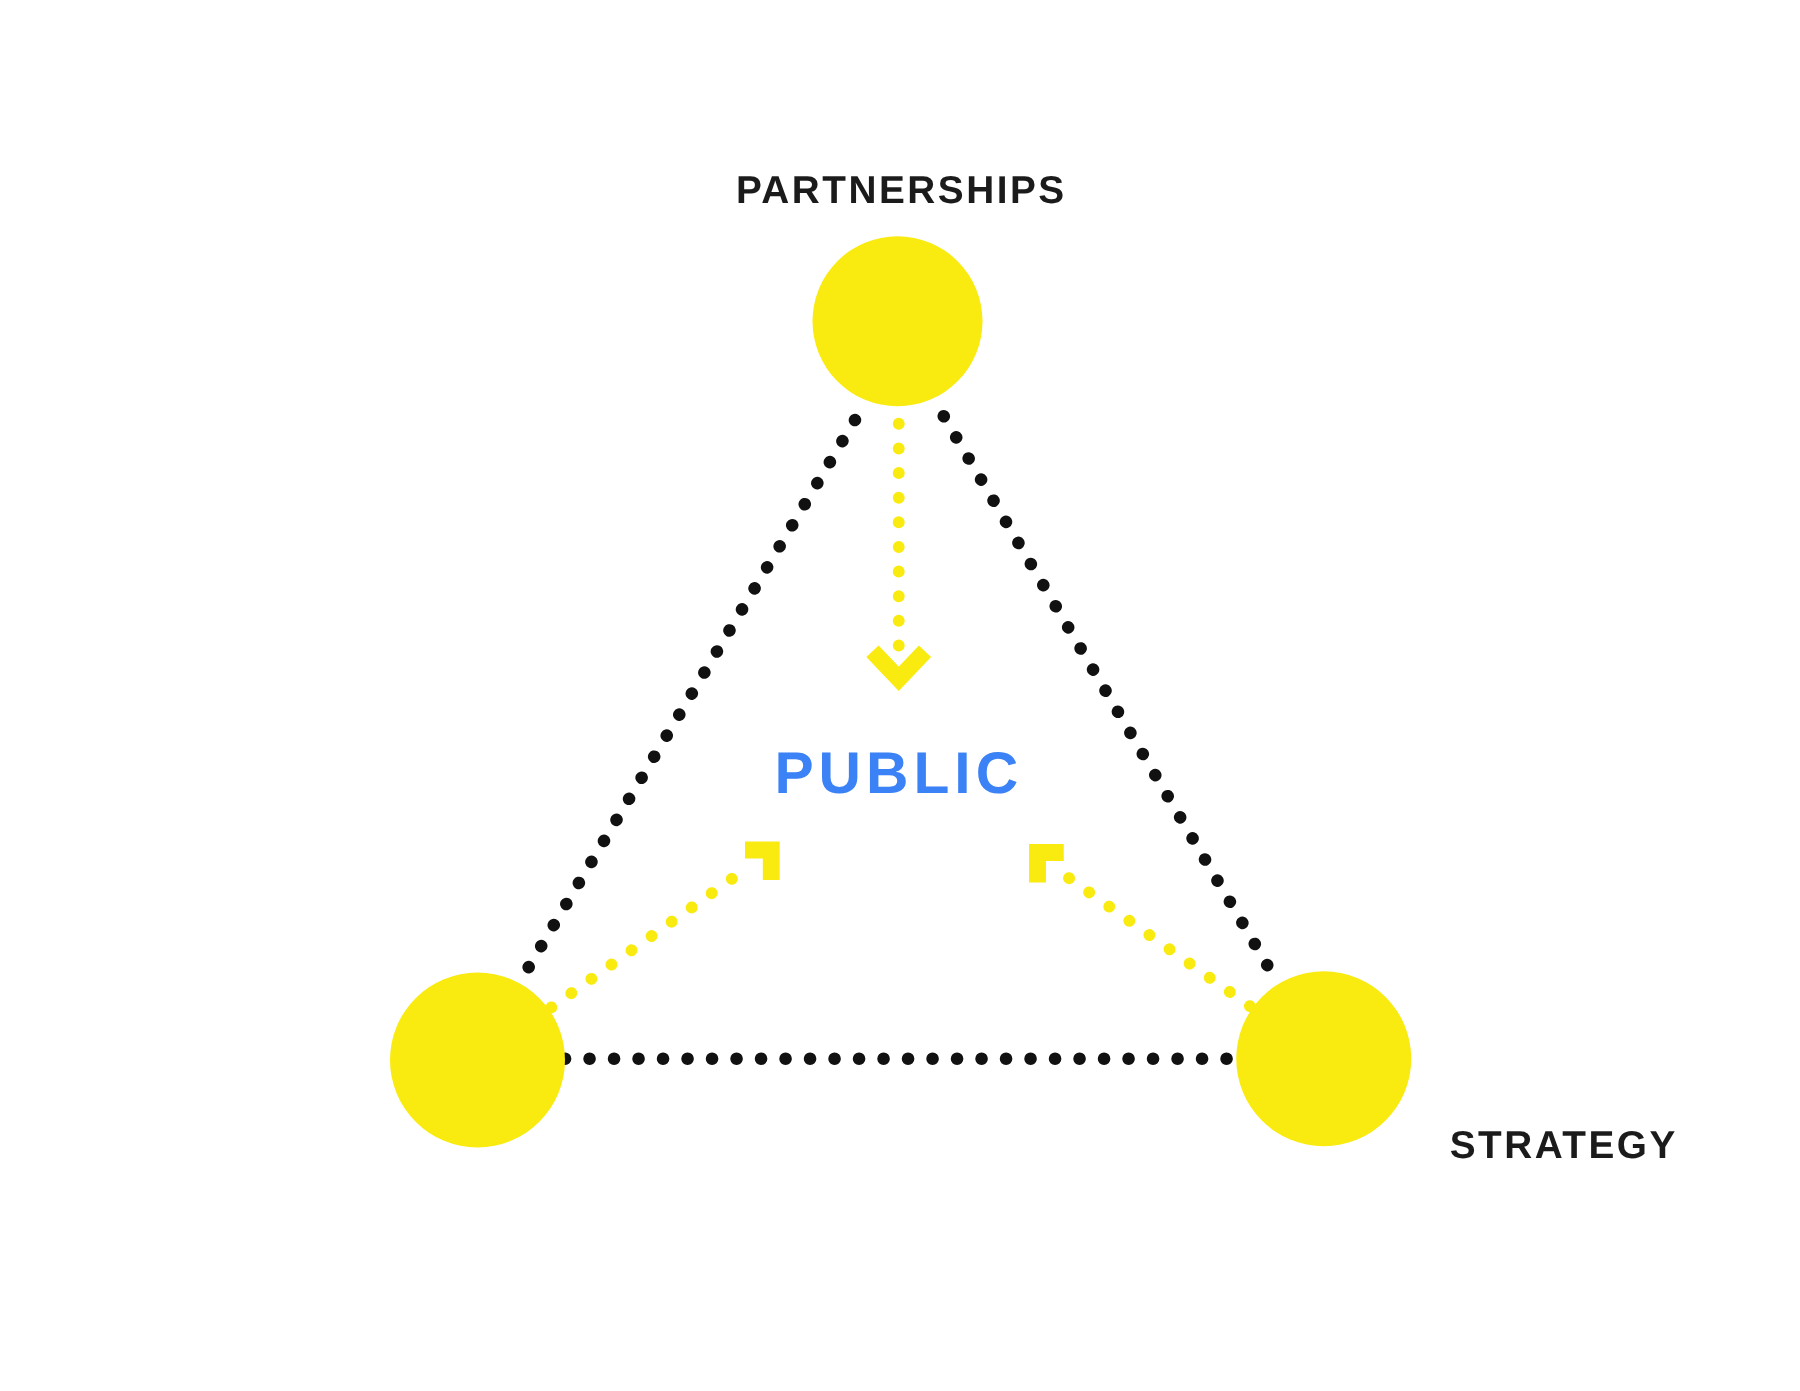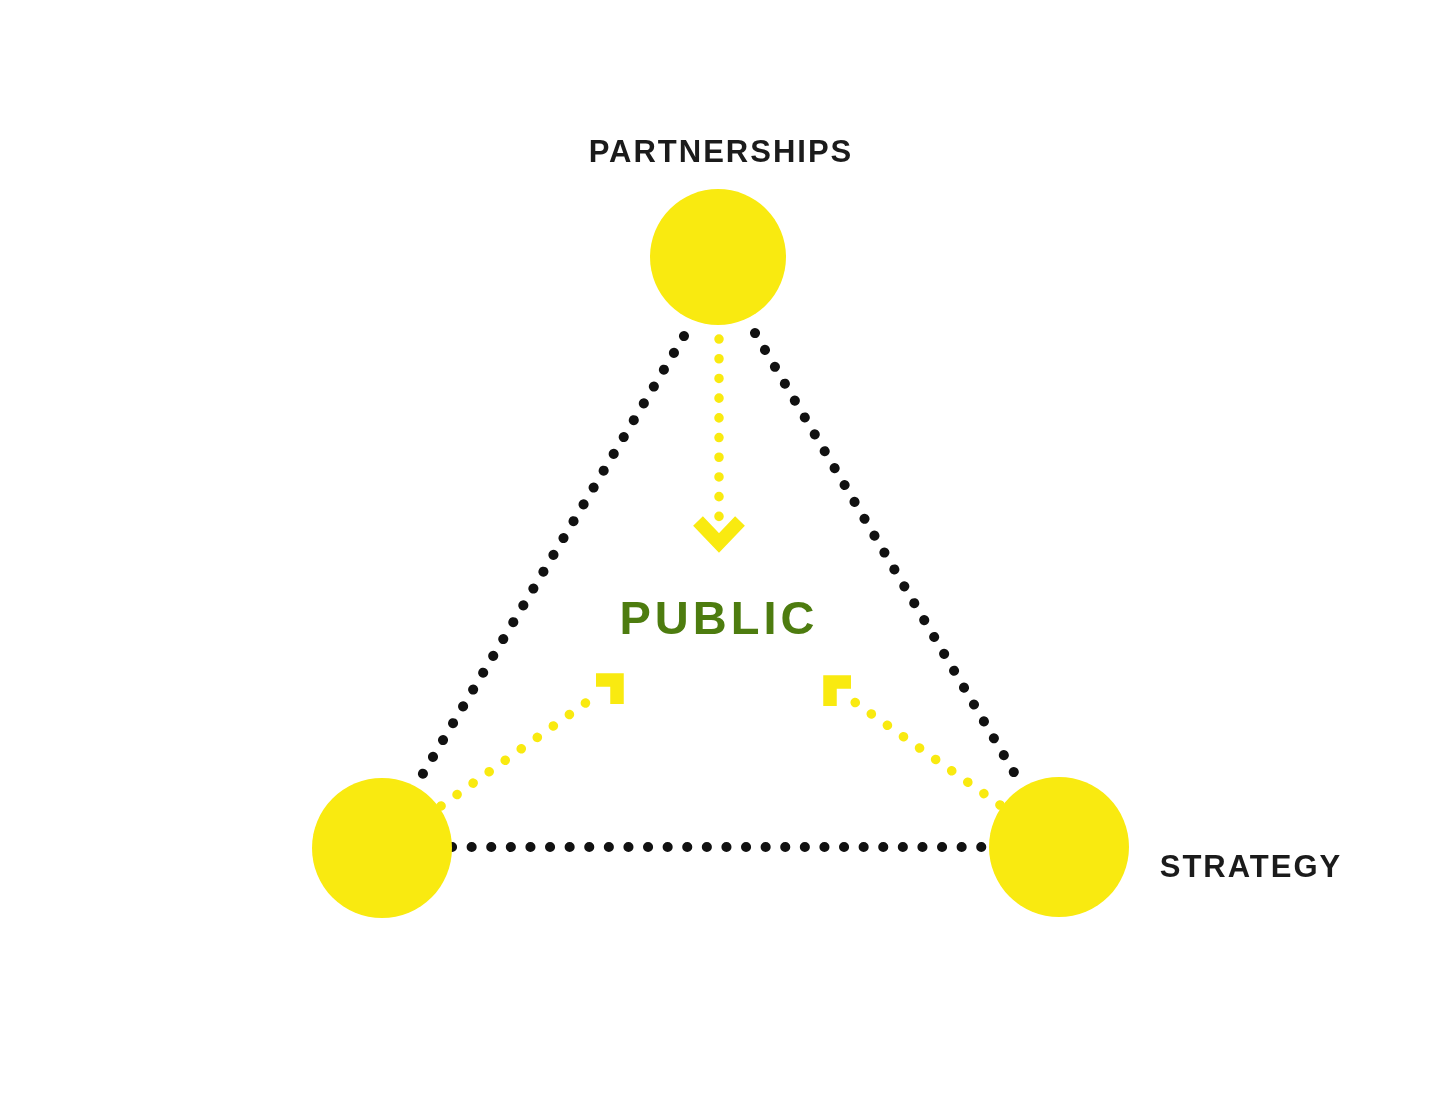--- a/index.html
+++ b/index.html
@@ -54,21 +54,21 @@
   }
   .center-label {
     position: absolute;
     left: 719px;
     top: 618px;
     transform: translate(-50%, -50%);
     font-weight: bold;
     font-size: 47px;
     letter-spacing: 4px;
     line-height: 50px;
-    color: #4d7c0f;
+    color: #3b82f6;
     text-align: right;
     white-space: nowrap;
   }
 </style>
 </head>
 <body>
 
 <div class="stage">
 
   <svg viewBox="0 0 1440 1113" aria-hidden="true">
@@ -87,19 +87,19 @@
     <path class="chev" d="M 851 682 L 830 682 L 830 706" stroke="#F9EA10"></path>
 
     <circle cx="718" cy="257" r="68" fill="#F9EA10"></circle>
     <circle cx="382" cy="848" r="70" fill="#F9EA10"></circle>
     <circle cx="1059" cy="847" r="70" fill="#F9EA10"></circle>
   </svg>
 
   <div class="node-label" style="left:721px; top:152px;">PARTNERSHIPS</div>
 
 
-  <div class="node-label" style="left:1251px; top:867px;">STRATEGY</div>
+  <div class="node-label" style="left:1251px; top:916px;">STRATEGY</div>
 
   <div class="center-label">
     <div>PUBLIC</div>
   </div>
 
 </div>
 
 </body></html>

